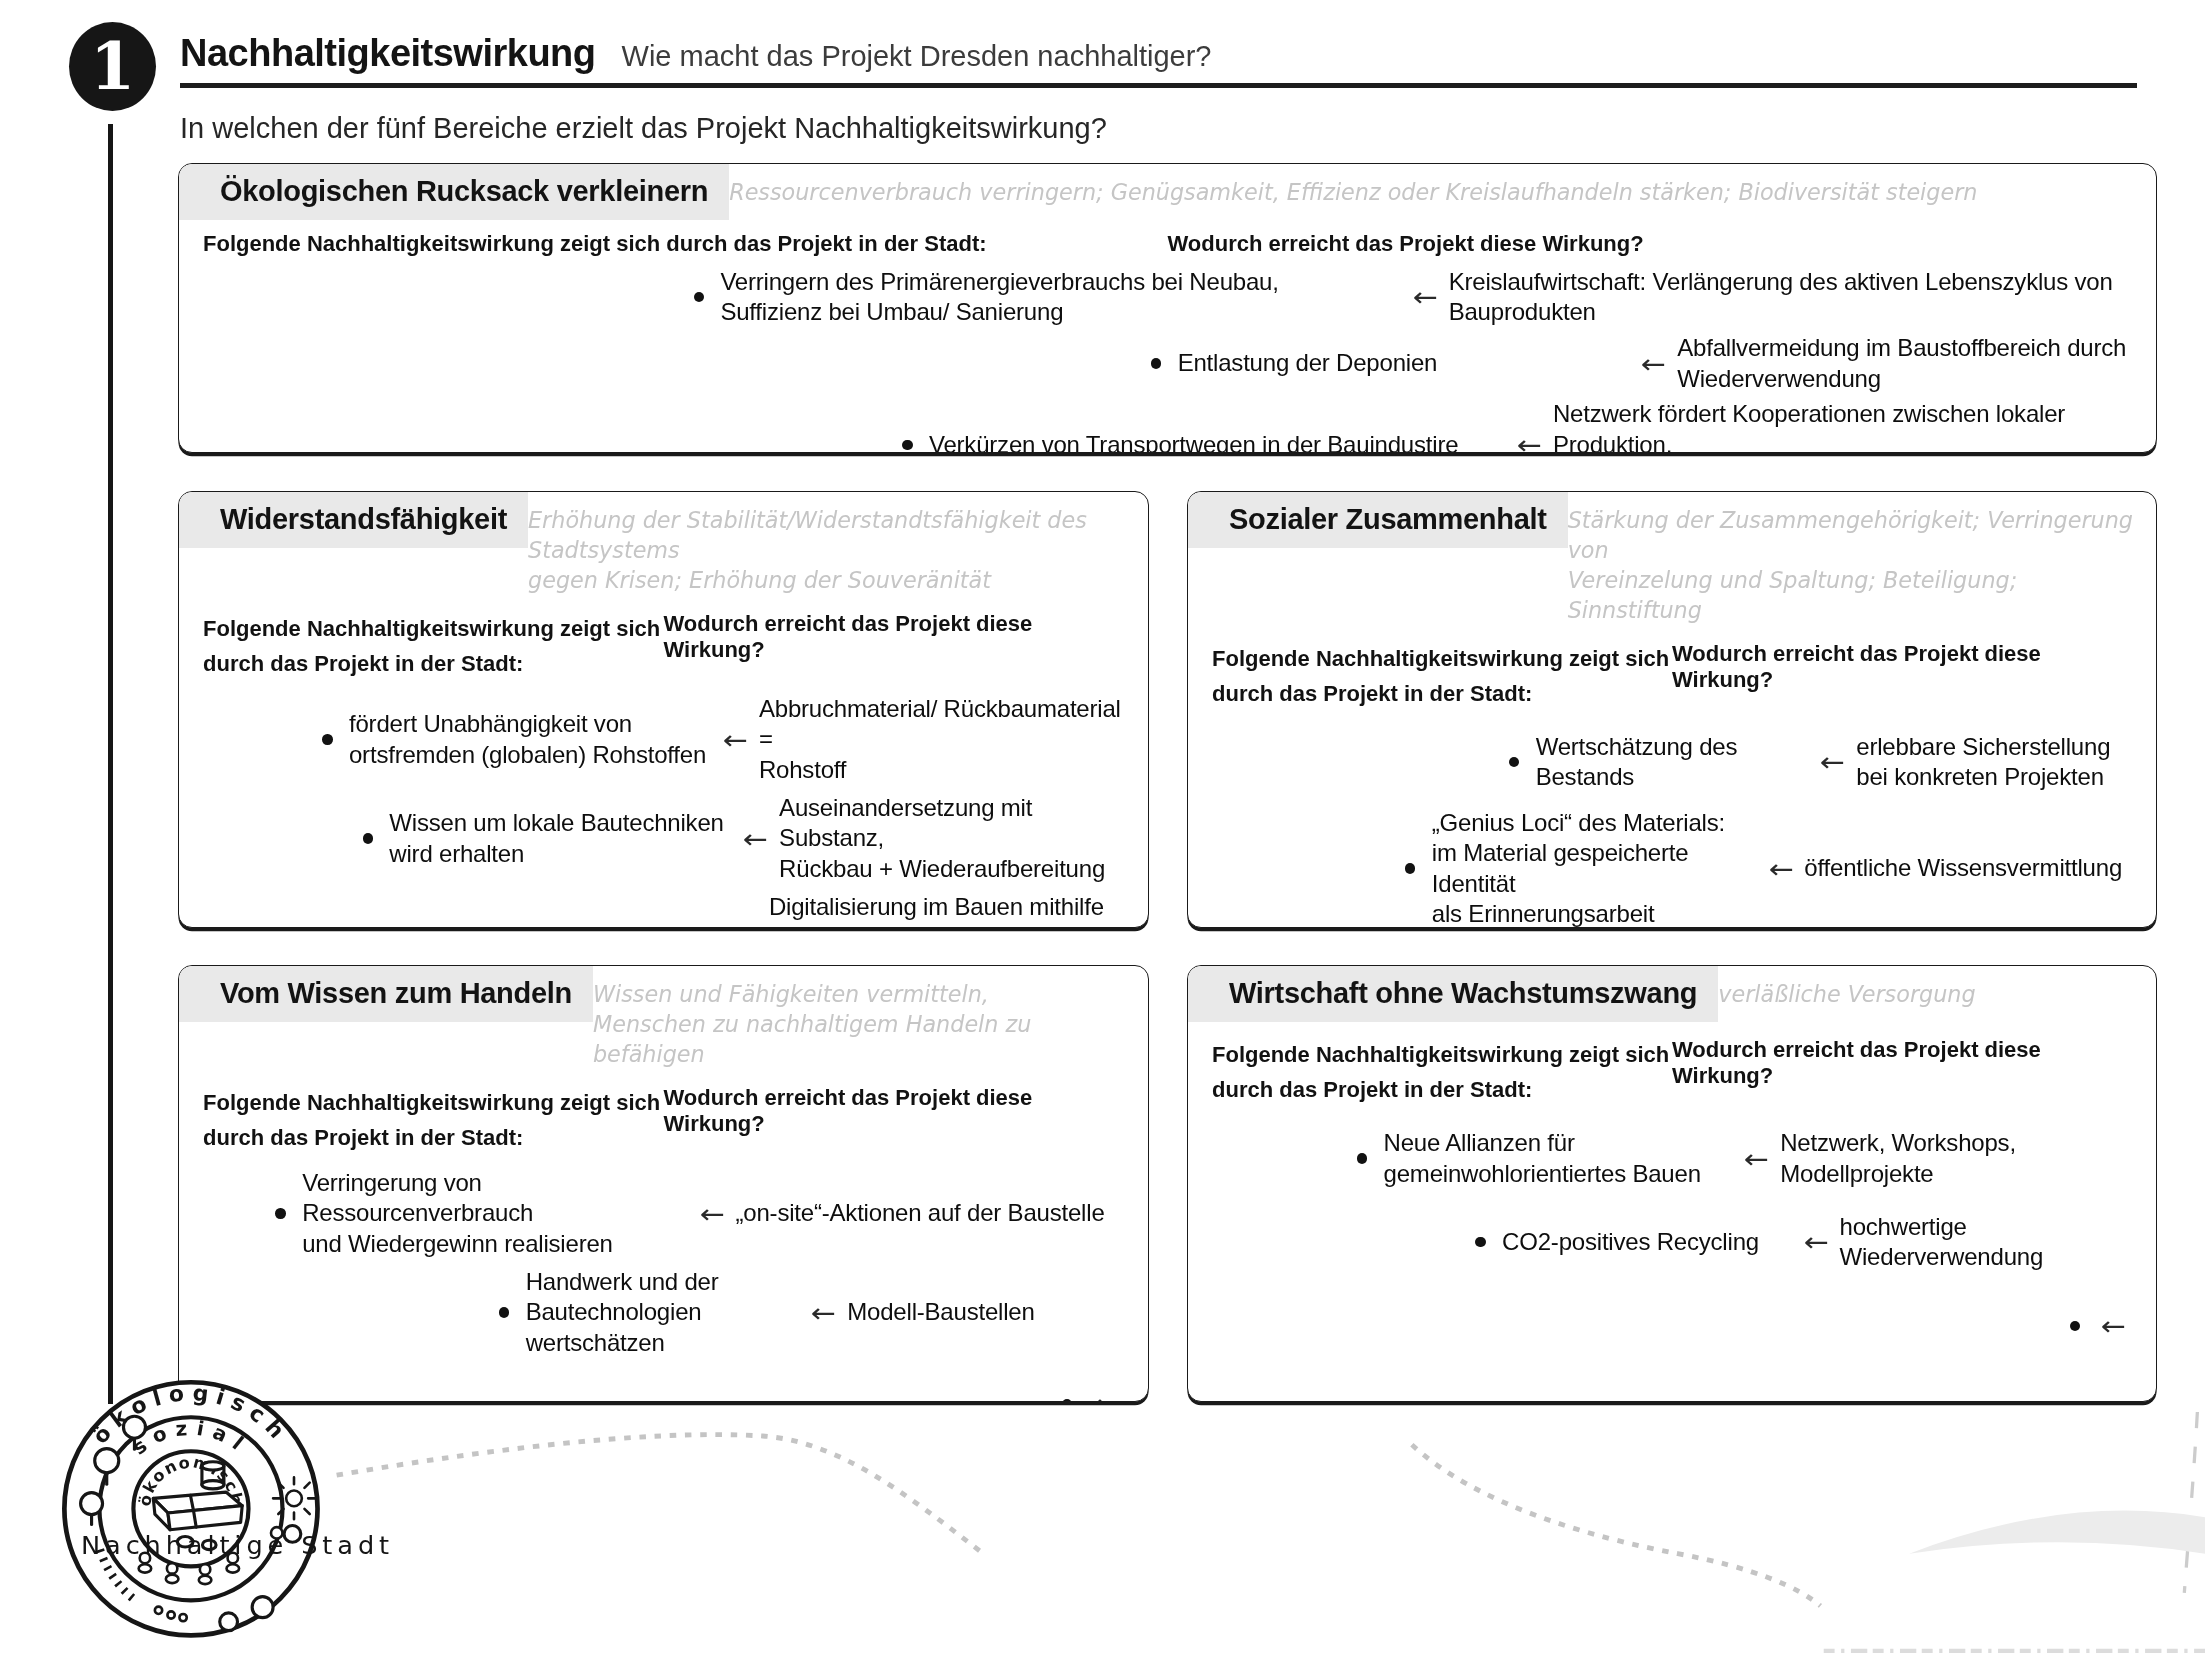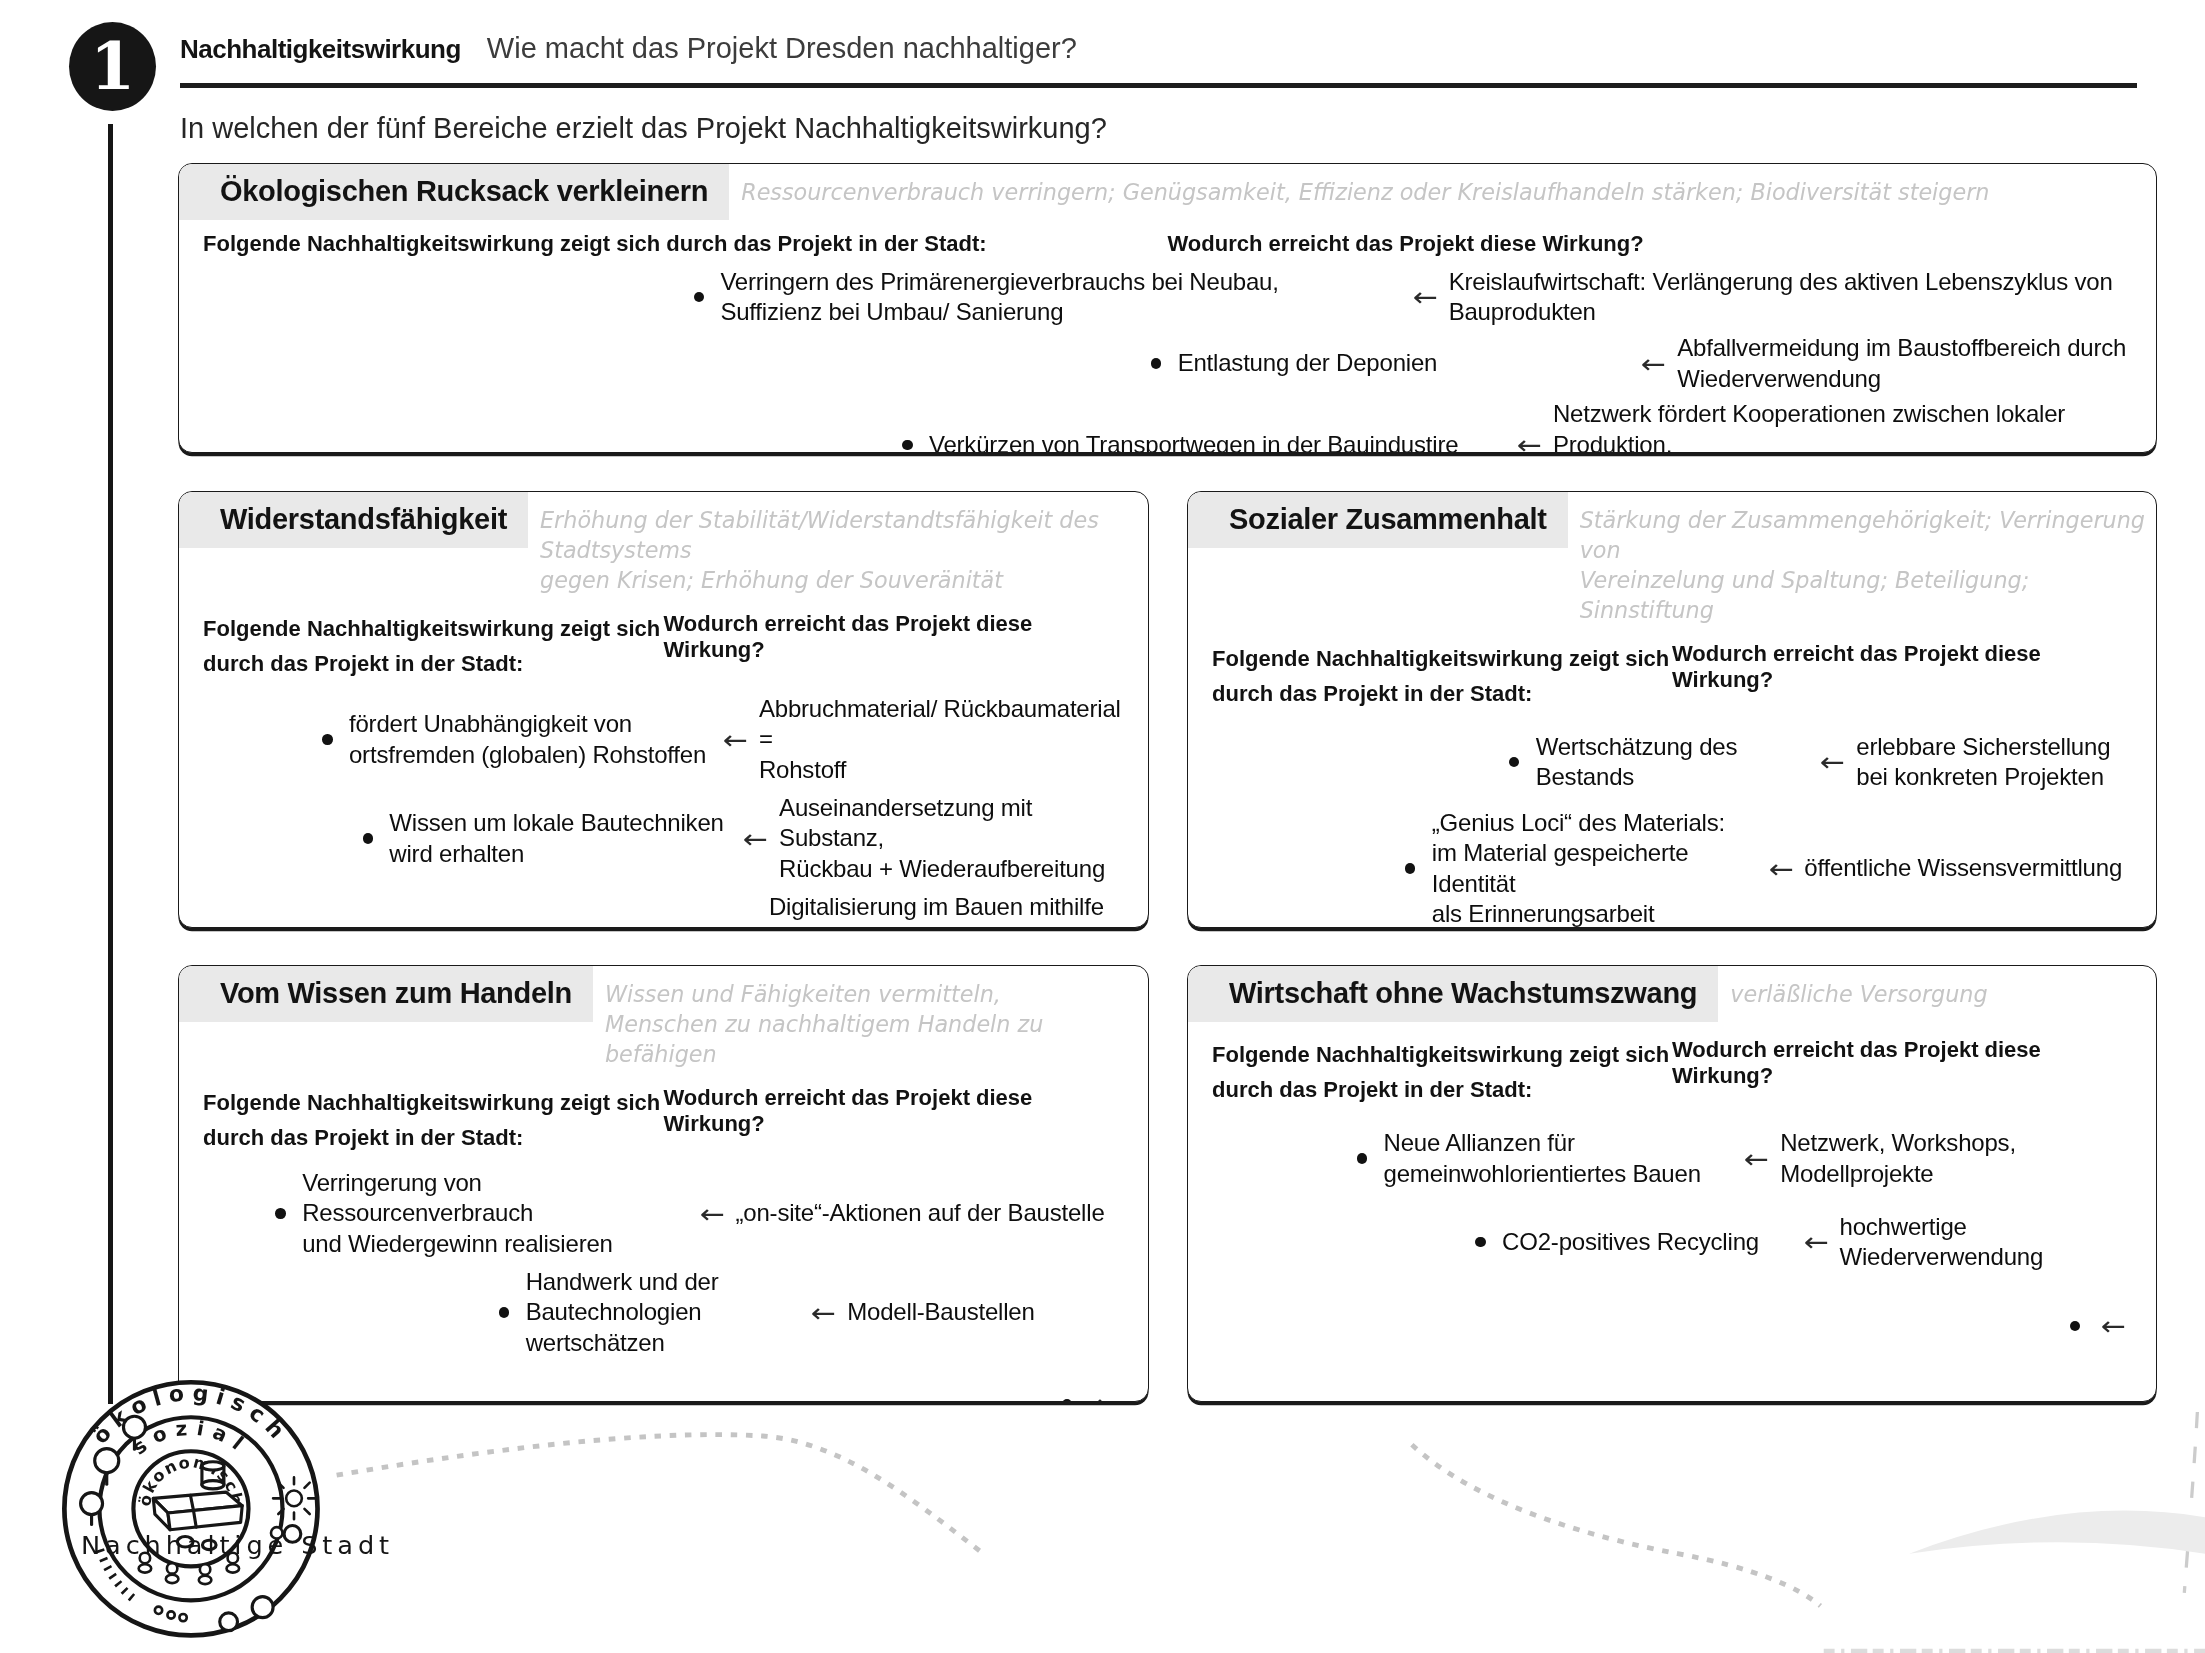--- a/index.html
+++ b/index.html
@@ -15,21 +15,21 @@
     display:flex; align-items:center; justify-content:center;
   }
   .step-circle span {
     color:#fff; font-size:65px; font-weight:700;
     font-family:"DejaVu Serif", serif; line-height:1;
   }
   .header-line {
     position:absolute; left:180px; top:32px;
     display:flex; align-items:baseline; gap:26px; white-space:nowrap;
   }
-  .main-title { font-size:26px; font-weight:700; letter-spacing:-0.5px; color:#141414; }
+  .main-title { font-size:38px; font-weight:700; letter-spacing:-0.5px; color:#141414; }
   .main-subtitle { font-size:29px; color:#3c3c3c; }
   .rule { position:absolute; left:180px; top:83px; width:1957px; height:4.9px; background:#1d1d1d; }
   .question { position:absolute; left:180px; top:112px; font-size:29px; color:#262626; }
 
   .vline { position:absolute; left:108px; top:124px; width:4.9px; height:1280px; background:#161616; }
 
   
   .boxes { position:absolute; left:178px; top:163px; width:1979px; }
   .box {
     position:relative; border:1.6px solid #1a1a1a; border-radius:14px; background:#fff;
@@ -39,21 +39,21 @@
   .box.full { height:290px; margin-bottom:38px; }
   #boxes-grid { display:grid; grid-template-columns:971px 970px; column-gap:38px; row-gap:37px; }
   .box.half { height:437px; }
 
   .box-head { display:flex; align-items:flex-start; margin:0 -24px 0 -24px; }
   .box-title {
     background:#e9e9e9; border-radius:12px 0 0 0; padding:11px 21px 12px 41px;
     font-size:29px; font-weight:700; letter-spacing:-0.3px; flex:0 0 auto; color:#131313;
   }
   .box-annotation {
-    font-size:22.3px; font-style:italic; color:#c5c5c5; padding:13px 11px 0 12px;
+    font-size:22.3px; font-style:italic; color:#c5c5c5; padding:13px 11px 0 0;
     line-height:1.35; white-space:pre-line; font-family:"DejaVu Sans", sans-serif;
   }
 
   .col-heads { display:grid; grid-template-columns:50% 50%; margin-top:11px; }
   .box.half .col-heads { margin-top:15.3px; }
   .col-head { font-size:22px; font-weight:700; white-space:pre-line; color:#121212; }
   .box.half .col-head.left { line-height:1.6; }
 
   .rows { display:flex; flex-direction:column; margin-top:9.8px;align-items:flex-end; }
   .box.full .rows { gap:5.4px; }

